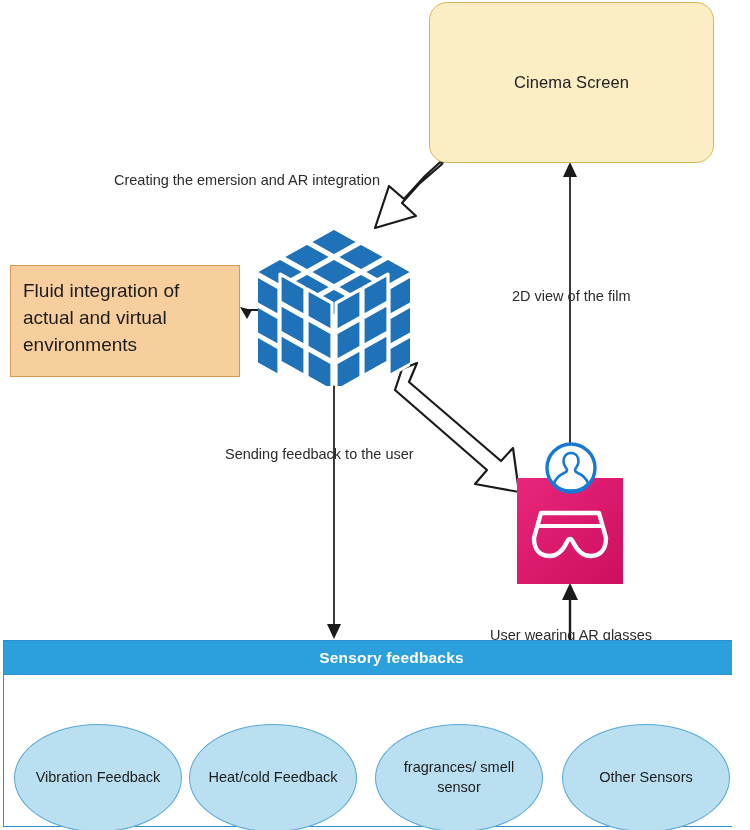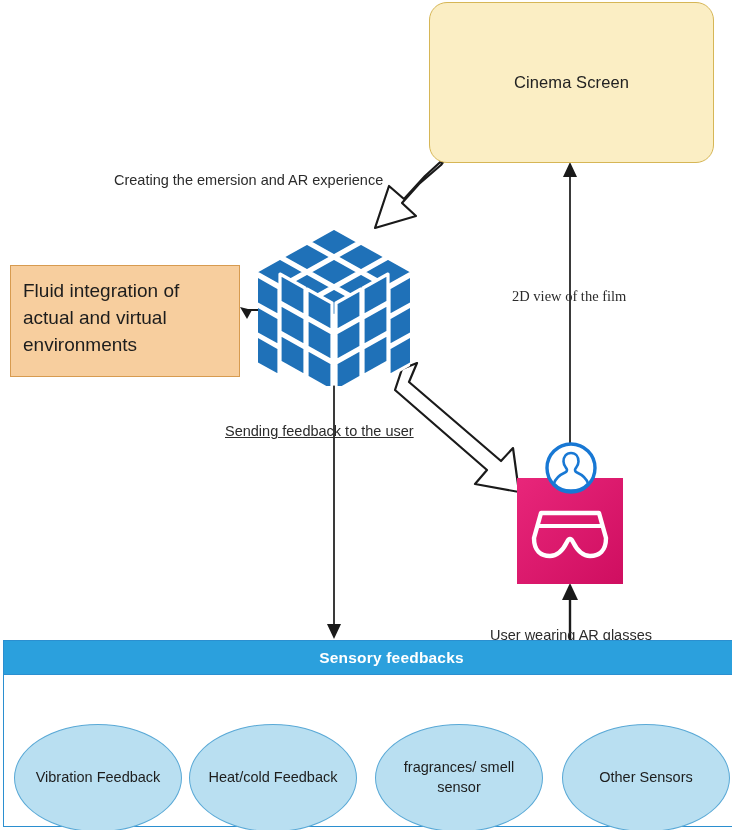--- a/index.html
+++ b/index.html
@@ -101,22 +101,22 @@
   }
 
   
   .edge-label {
     position: absolute;
     font-size: 14.5px;
     color: #2b2b2b;
     white-space: nowrap;
   }
   .lbl-creating { left: 114px; top: 172px; }
-  .lbl-2d       { left: 512px; top: 288px; font-family: Liberation Serif, serif; }
-  .lbl-feedback { left: 225px; top: 423px; text-decoration: underline; }
+  .lbl-2d       { left: 512px; top: 288px; }
+  .lbl-feedback { left: 225px; top: 446px; }
 
   
   .sensory-panel {
     position: absolute;
     left: 3px;
     top: 640px;
     width: 744px;
     height: 187px;
     border: 1.6px solid #2b8fd0;
     box-sizing: border-box;
@@ -272,21 +272,21 @@
       <path d="M 28 13 C 33 13 35.5 17 35.5 21.5 C 35.5 25 33.5 27 32.5 28.5
                C 31.5 30 32 31.5 34 32.5 C 39.5 35 43.5 38.5 45 43.5
                C 41 48 35 50.5 28 50.5 C 21 50.5 15 48 11 43.5
                C 12.5 38.5 16.5 35 22 32.5 C 24 31.5 24.5 30 23.5 28.5
                C 22.5 27 20.5 25 20.5 21.5 C 20.5 17 23 13 28 13 Z" fill="#ffffff" stroke="#1878d4" stroke-width="2.6" stroke-linejoin="round"></path>
     </svg>
   </div>
 
   <div class="ar-caption">User wearing AR glasses</div>
 
-  <div class="edge-label lbl-creating">Creating the emersion and AR experience</div>
+  <div class="edge-label lbl-creating">Creating the emersion and AR integration</div>
   <div class="edge-label lbl-2d">2D view of the film</div>
   <div class="edge-label lbl-feedback">Sending feedback to the user</div>
 
   <div class="sensory-panel">
     <div class="sensory-header">
       <span class="label">Sensory feedbacks</span>
     </div>
     <div class="sensory-body">
       <div class="sensor-ellipse se-0">
         <span class="label">Vibration Feedback</span>

